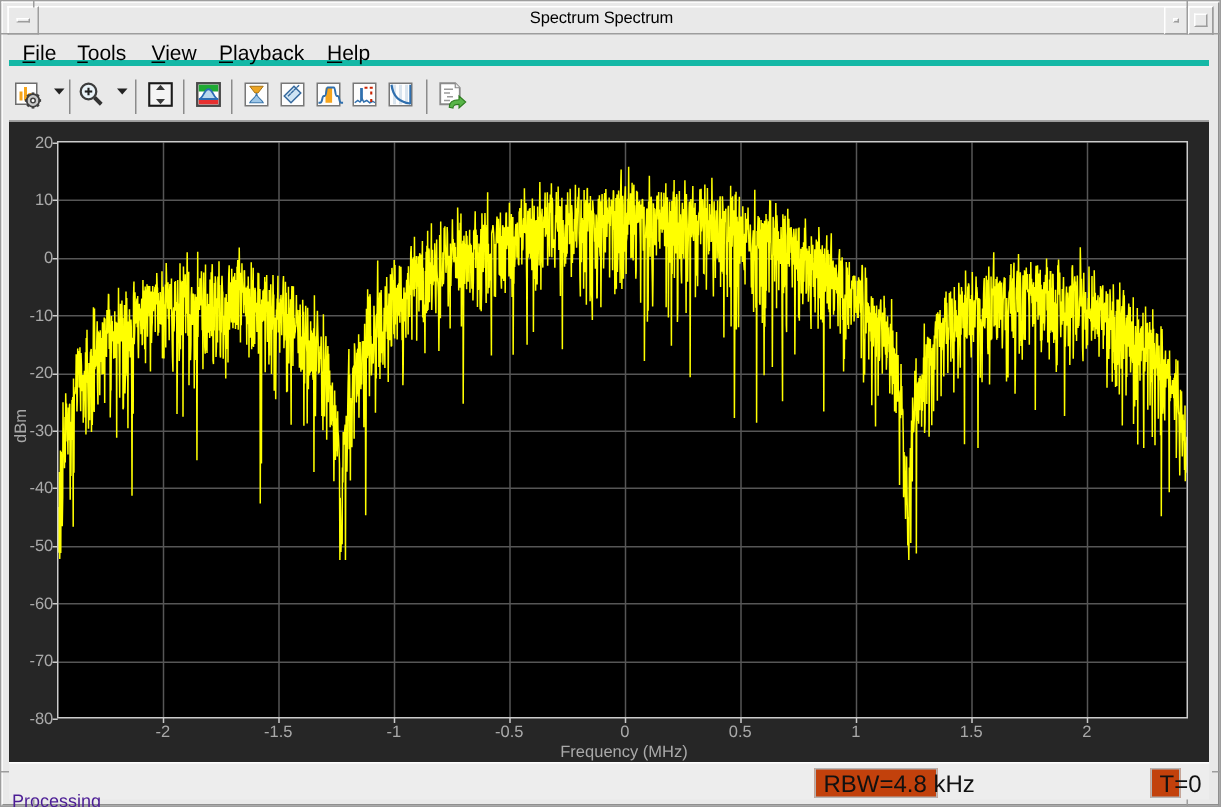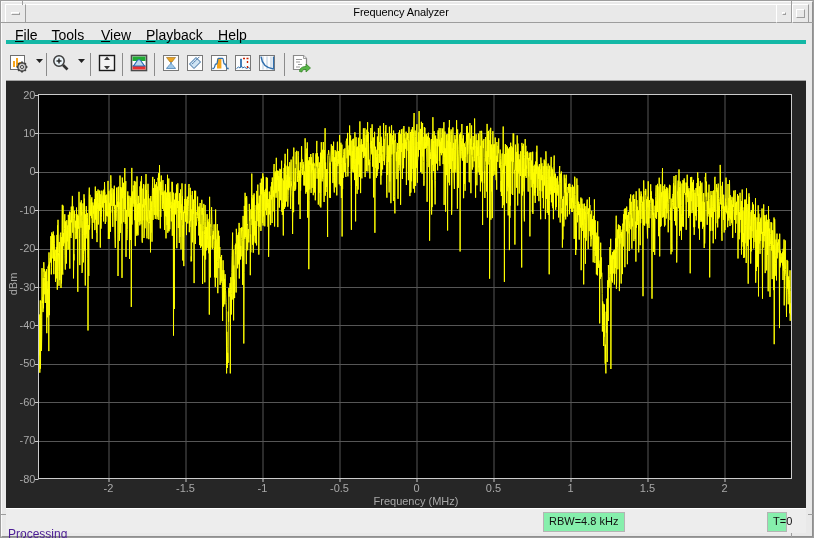--- a/index.html
+++ b/index.html
@@ -1,33 +1,33 @@
 <!DOCTYPE html>
 <html><head><meta charset="utf-8"><style>
 *{margin:0;padding:0;box-sizing:border-box}
 html,body{width:814px;height:538px;overflow:hidden;background:#e9e9e9;
   font-family:"Liberation Sans",sans-serif;position:relative}
 .abs{position:absolute}
 .menu span{text-decoration:underline}
-.cell{position:absolute;border:1px solid #b4b4b4;height:20px;font-size:11px;
-  color:#111;padding:2px 5px 0 5px;background:#86efac;white-space:nowrap}
+.cell{position:absolute;border:1px solid #b4b4b4;height:20px;font-size:16px;
+  color:#111;padding:2px 5px 0 5px;background:#c2410c;white-space:nowrap}
 </style></head>
 <body>
 
 <div class="abs" style="left:0;top:0;width:814px;height:538px;background:#e9e9e9;border:1px solid #9d9d9d"></div>
 <div class="abs" style="left:1px;top:1px;width:812px;height:536px;border:1px solid #fbfbfb;border-right-color:#8f8f8f;border-bottom-color:#8f8f8f"></div>
 
 <div class="abs" style="left:5px;top:4px;width:804px;height:19px;border:1px solid #9d9d9d;border-top-color:#fff;border-left-color:#fff;background:#e9e9e9"></div>
 <div class="abs" style="left:5px;top:4px;width:21px;height:19px;border:1px solid #9d9d9d;border-top-color:#fff;border-left-color:#fff"></div>
 <div class="abs" style="left:11px;top:12px;width:9px;height:3px;border:1px solid #9d9d9d;border-top-color:#fff;border-left-color:#fff"></div>
 <div class="abs" style="left:776px;top:4px;width:16px;height:19px;border:1px solid #9d9d9d;border-top-color:#fff;border-left-color:#fff"></div>
 <div class="abs" style="left:782px;top:12px;width:4px;height:3px;border:1px solid #9d9d9d;border-top-color:#fff;border-left-color:#fff"></div>
 <div class="abs" style="left:792px;top:4px;width:17px;height:19px;border:1px solid #9d9d9d;border-top-color:#fff;border-left-color:#fff"></div>
 <div class="abs" style="left:796px;top:9px;width:9px;height:9px;border:1px solid #9d9d9d;border-top-color:#fff;border-left-color:#fff"></div>
-<div class="abs" style="left:26px;top:6px;width:750px;height:15px;text-align:center;font-size:11px;letter-spacing:-0.1px;color:#000">Frequency Analyzer</div>
+<div class="abs" style="left:26px;top:6px;width:750px;height:15px;text-align:center;font-size:11px;letter-spacing:-0.1px;color:#000">Spectrum Spectrum</div>
 
 <div class="abs menu" style="left:6px;top:18px;width:800px;height:26px;border-bottom:4px solid #14b8a6;font-size:14px;color:#000">
 <div class="abs" style="left:9px;top:9px"><span>F</span>ile</div>
 <div class="abs" style="left:45.5px;top:9px"><span>T</span>ools</div>
 <div class="abs" style="left:95px;top:9px"><span>V</span>iew</div>
 <div class="abs" style="left:140px;top:9px"><span>P</span>layback</div>
 <div class="abs" style="left:212px;top:9px"><span>H</span>elp</div>
 </div>
 
 <div class="abs" style="left:6px;top:50px;width:800px;height:31px;border-bottom:1px solid #a2a2a2">

